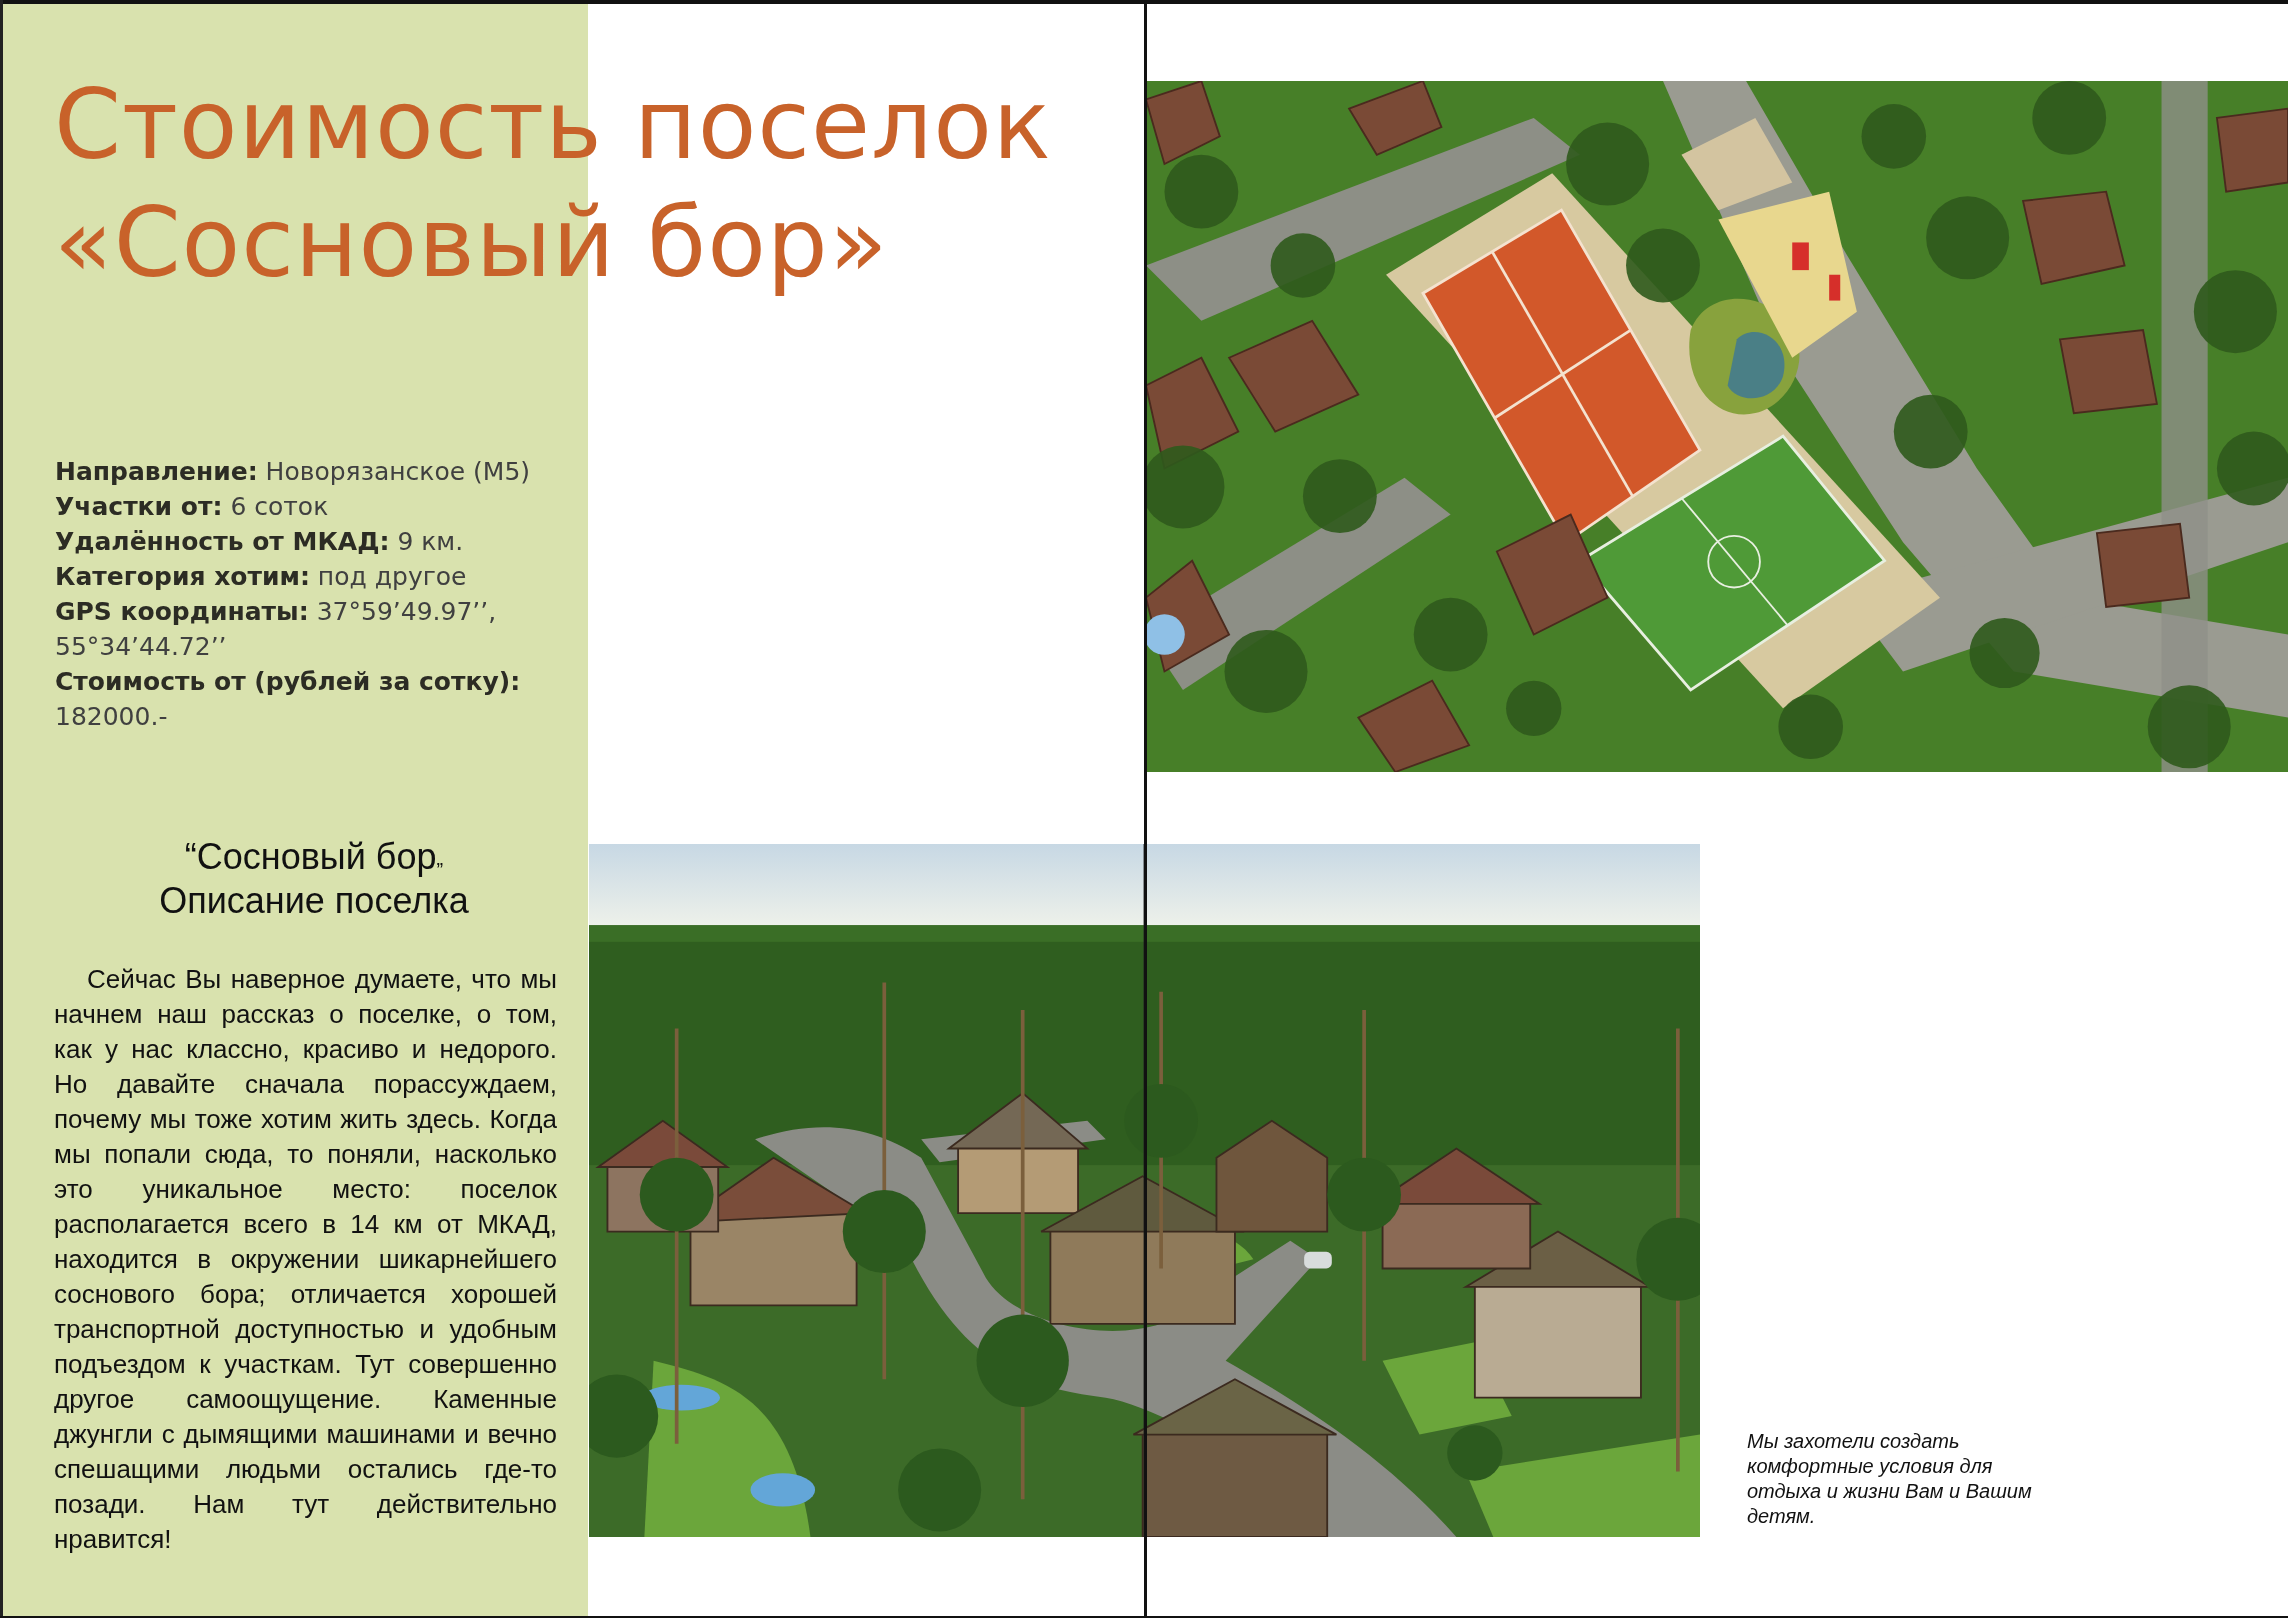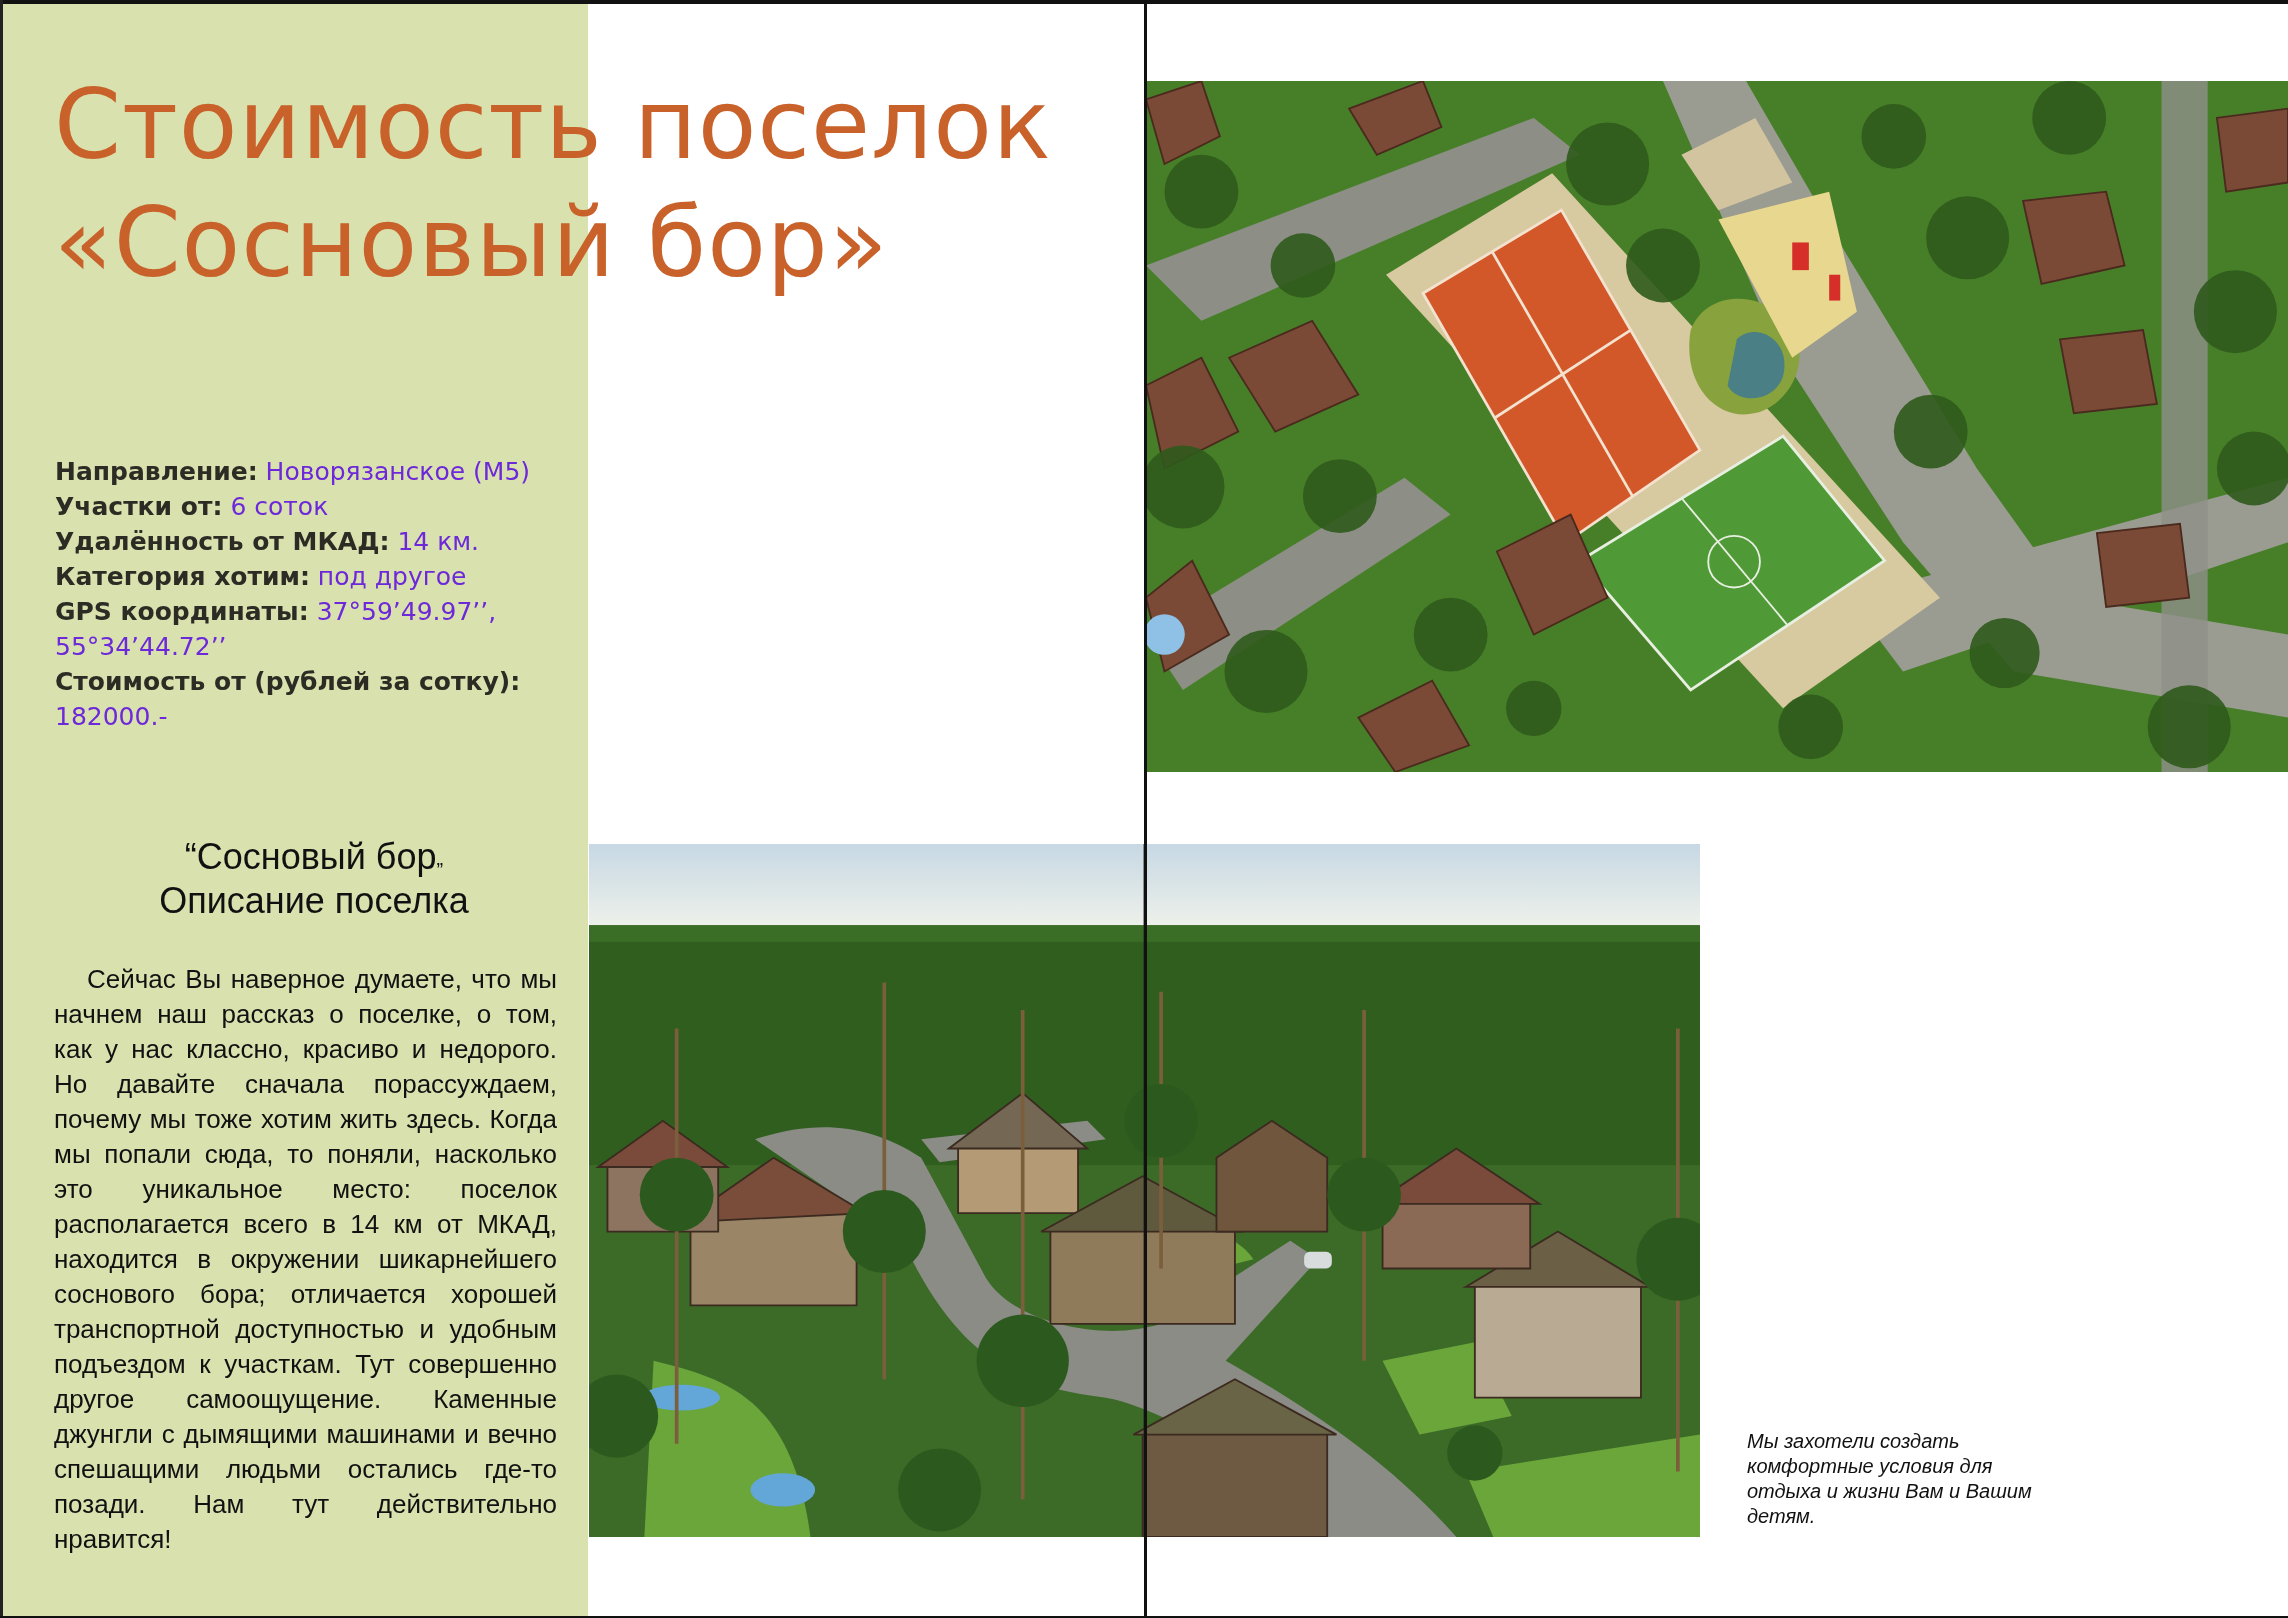--- a/index.html
+++ b/index.html
@@ -24,21 +24,21 @@
     font-size: 96px; line-height: 118px; font-weight: normal; letter-spacing: 0.9px;
     white-space: nowrap;
   }
   .title div { margin: 0; }
   .info {
     position: absolute; left: 55px; top: 454px; width: 526px; z-index: 6;
     font-family: "DejaVu Sans", sans-serif; font-size: 25px; line-height: 35px; color: #2c2c24;
   }
   .info .row { white-space: nowrap; }
   .info .label { font-weight: bold; text-align: center; }
-  .info .value { font-weight: normal; color: #6d28d9; }
+  .info .value { font-weight: normal; color: #404040; }
   .desc-heading {
     position: absolute; left: 37px; top: 835px; width: 554px; text-align: center; z-index: 6;
     font-family: "Liberation Sans", sans-serif; font-size: 36px; line-height: 44px; color: #111;
   }
   .desc-heading .q-close { font-size: 20px; vertical-align: top; position: relative; top: 13px; }
   .desc-body {
     position: absolute; left: 54px; top: 962px; width: 503px; z-index: 6;
     font-family: "Liberation Sans", sans-serif; font-size: 26px; line-height: 35px; color: #111;
     text-align: justify; text-indent: 33px; hyphens: manual;
   }
@@ -64,21 +64,21 @@
 <div class="spine"></div>
 
 <h1 class="title" style="margin:0;">
   <div>Стоимость поселок</div>
   <div>«Сосновый бор»</div>
 </h1>
 
 <div class="info">
   <div class="row"><span class="label">Направление:</span><span class="value"> Новорязанское (М5)</span></div>
   <div class="row"><span class="label">Участки от:</span><span class="value"> 6 соток</span></div>
-  <div class="row"><span class="label">Удалённость от МКАД:</span><span class="value"> 14 км.</span></div>
+  <div class="row"><span class="label">Удалённость от МКАД:</span><span class="value"> 9 км.</span></div>
   <div class="row"><span class="label">Категория хотим:</span><span class="value"> под другое</span></div>
   <div class="row"><span class="label">GPS координаты:</span><span class="value"> 37°59’49.97’’,</span></div>
   <div class="row"><span class="label"></span><span class="value">55°34’44.72’’</span></div>
   <div class="row"><span class="label">Стоимость от (рублей за сотку):</span><span class="value"></span></div>
   <div class="row"><span class="label"></span><span class="value">182000.-</span></div>
 </div>
 
 <div class="desc-heading">
   <div><span>“Сосновый бор</span><span class="q-close">”</span></div>
   <div>Описание поселка</div>

